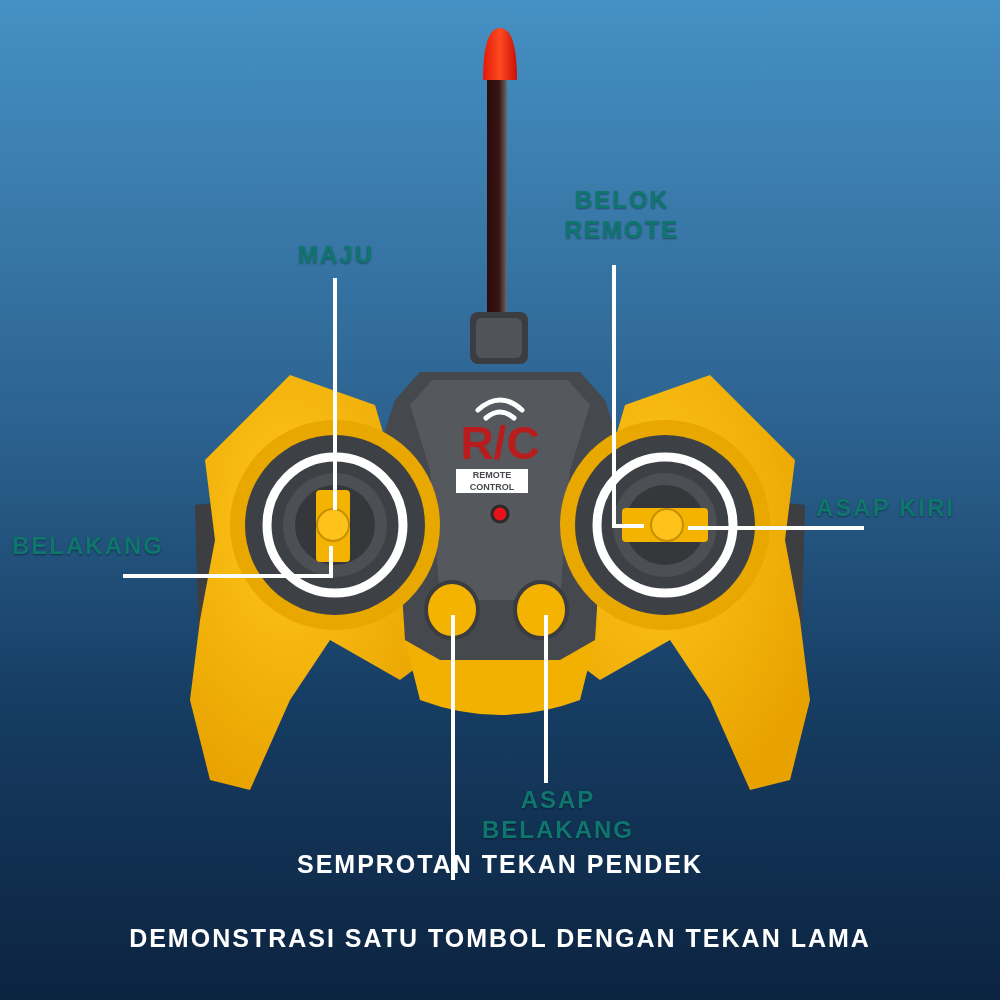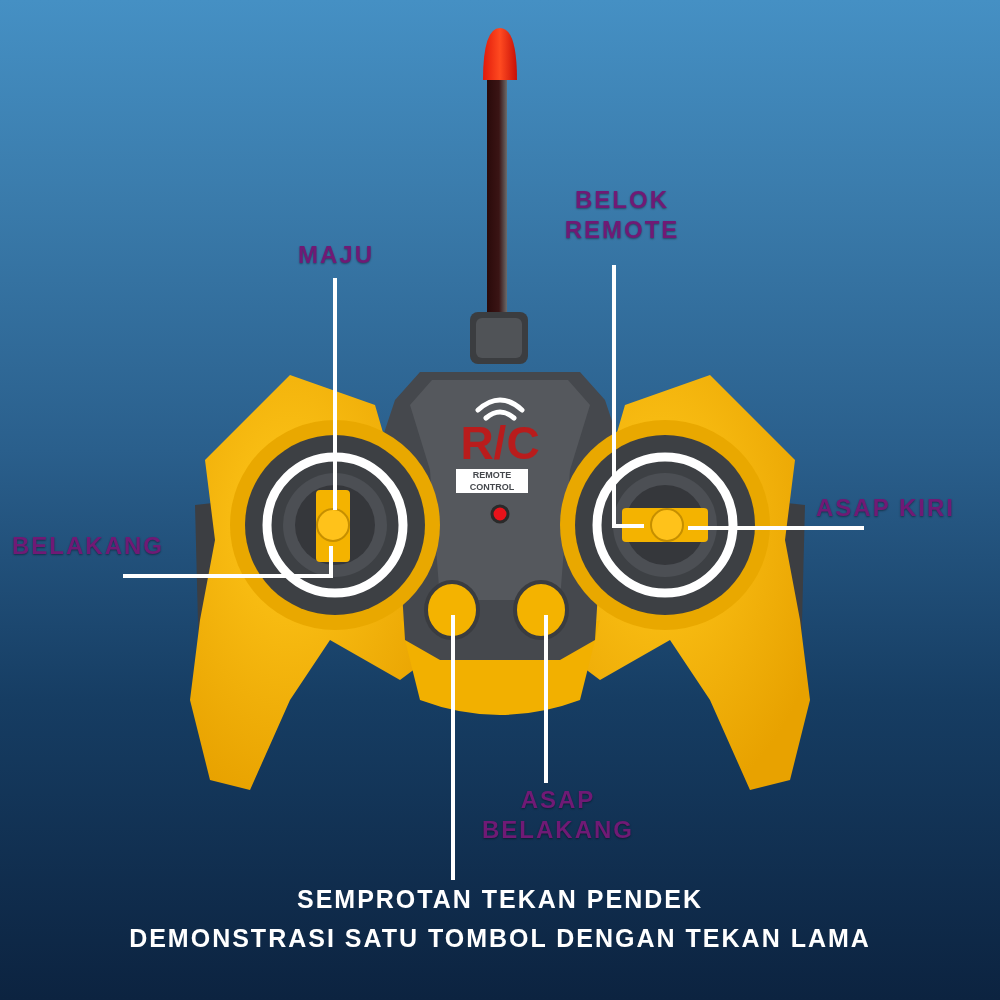--- a/index.html
+++ b/index.html
@@ -2,21 +2,21 @@
 <html><head>
   <meta charset="utf-8">
   <style>
     html, body { margin:0; padding:0; }
     body {
       width:1000px; height:1000px; overflow:hidden; position:relative;
       background: linear-gradient(180deg, #4590c4 0%, #3a7bab 20%, #2a5f8c 45%, #163d63 70%, #0c2340 100%);
       font-family: "Liberation Sans", sans-serif;
     }
     .label {
-      position:absolute; color:#701a75; font-weight:bold;
+      position:absolute; color:#0f766e; font-weight:bold;
       letter-spacing:2px; font-size:24px; line-height:30px;
       text-shadow: 0 1px 2px rgba(0,0,0,0.4);
       white-space:nowrap;
     }
     .center { text-align:center; }
     .line { position:absolute; background:#ffffff; }
     .stage { position:absolute; left:0; top:0; width:1000px; height:1000px; }
     .bottom-text {
       position:absolute; left:0; width:1000px; text-align:center; color:#fff;
       font-weight:bold; font-size:25px; letter-spacing:2px;
@@ -114,14 +114,14 @@
 <div class="label center" style="left:562px;top:185px;width:120px;">
   <div>BELOK</div>
   <div>REMOTE</div>
 </div>
 <div class="label" style="left:816px;top:493px;">ASAP KIRI</div>
 <div class="label center" style="left:468px;top:785px;width:180px;">
   <div>ASAP</div>
   <div>BELAKANG</div>
 </div>
 
-<div class="bottom-text" style="top:885px;">SEMPROTAN TEKAN PENDEK</div>
+<div class="bottom-text" style="top:850px;">SEMPROTAN TEKAN PENDEK</div>
 <div class="bottom-text" style="top:924px;">DEMONSTRASI SATU TOMBOL DENGAN TEKAN LAMA</div>
 
 </body></html>

